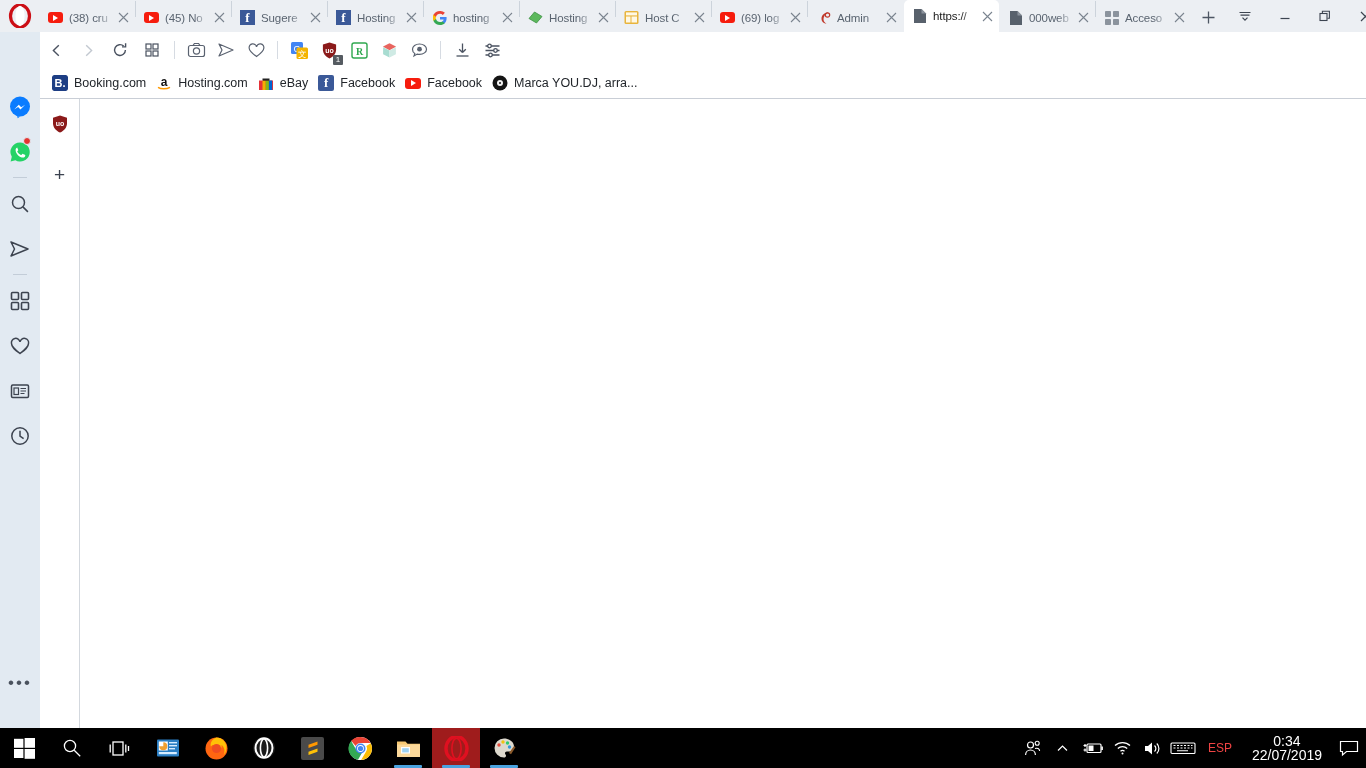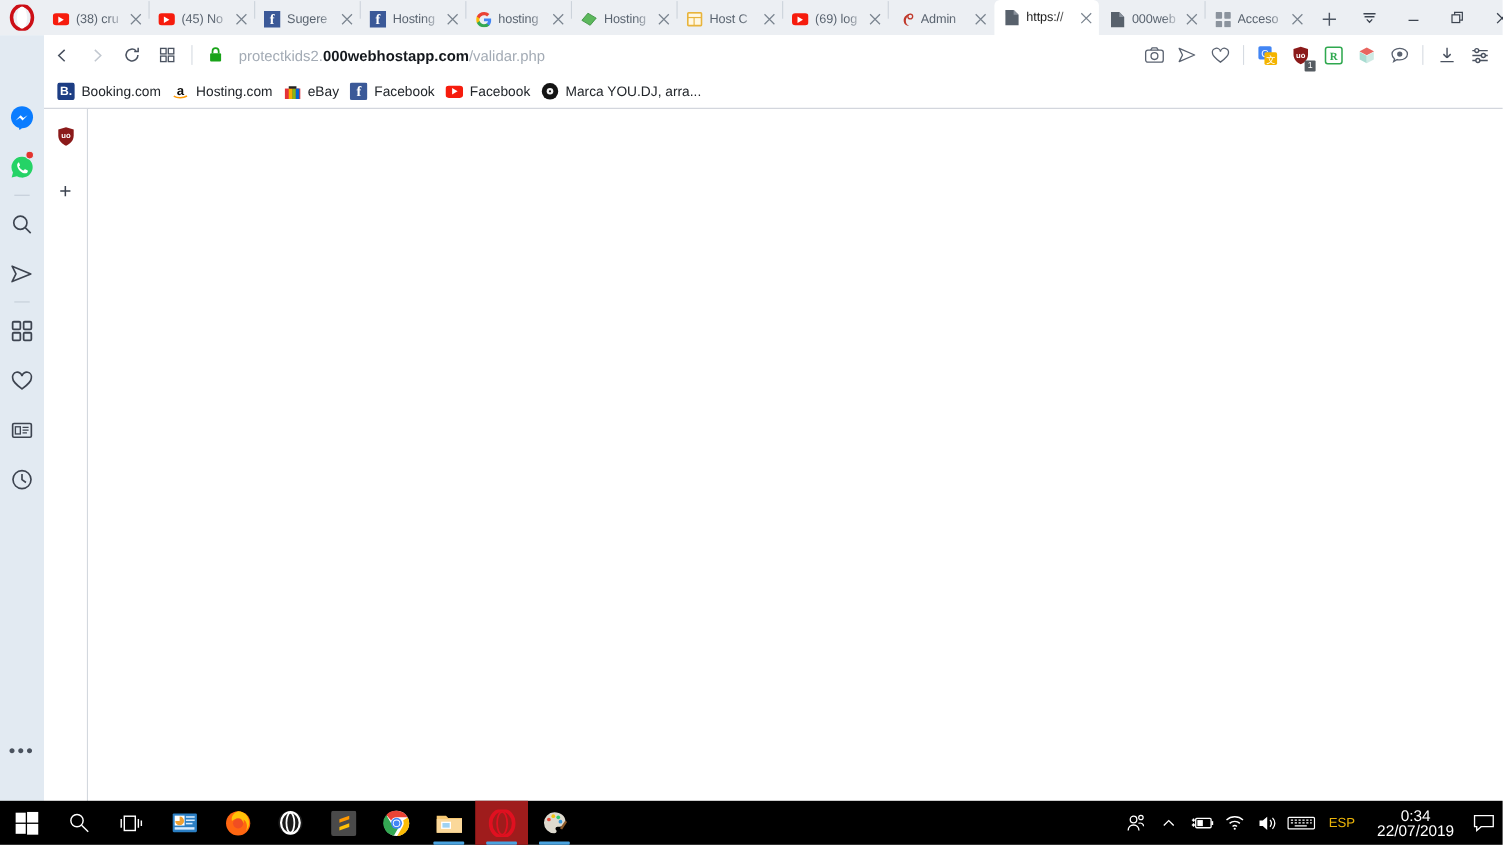--- a/index.html
+++ b/index.html
@@ -215,21 +215,21 @@
   }
   #tray {
     margin-left:auto; display:flex; align-items:center; height:40px;
     color:#ffffff;
   }
   .tray-ico {
     width:30px; height:40px;
     display:flex; align-items:center; justify-content:center;
     color:#ffffff;
   }
-  #tray-lang { font-size:12px; color:#eab308; padding:0 10px; }
+  #tray-lang { font-size:12px; color:#ef4444; padding:0 10px; }
   #tray-clock {
     font-size:14px; color:#fff; text-align:center;
     line-height:14px; padding:0 10px;
   }
   #tray-notif { width:34px; height:40px; display:flex; align-items:center; justify-content:center; }
 
   .fb-ico { background:#3b5998; color:#fff; font-weight:bold;
             font-family:"Liberation Serif", serif; font-size:13px;
             display:flex; align-items:center; justify-content:center;
             width:16px; height:16px; }
@@ -484,31 +484,20 @@
     <div class="navbtn">
       <svg width="16" height="16" viewBox="0 0 16 16">
         <rect x="2" y="2" width="5" height="5" fill="none" stroke="#4a5260" stroke-width="1.2"></rect>
         <rect x="9" y="2" width="5" height="5" fill="none" stroke="#4a5260" stroke-width="1.2"></rect>
         <rect x="2" y="9" width="5" height="5" fill="none" stroke="#4a5260" stroke-width="1.2"></rect>
         <rect x="9" y="9" width="5" height="5" fill="none" stroke="#4a5260" stroke-width="1.2"></rect>
       </svg>
     </div>
     <div class="nav-sep"></div>
 
-    <div id="addressfield">
-      <span id="lock-icon">
-        <svg width="14" height="16" viewBox="0 0 14 16">
-          <rect x="2" y="6.5" width="10" height="7.5" rx="1" fill="#19a319"></rect>
-          <path d="M4.2 6.5V4.6a2.8 2.8 0 0 1 5.6 0v1.9" fill="none" stroke="#19a319" stroke-width="1.6"></path>
-        </svg>
-      </span>
-      <span id="url">
-        <span class="dim">protectkids2.</span><span class="strong">000webhostapp.com</span><span class="dim">/validar.php</span>
-      </span>
-    </div>
 
     <div id="navright">
       <div class="ext">
         <svg width="19" height="19" viewBox="0 0 19 19">
           <rect x="1.5" y="4.5" width="16" height="11" rx="2" fill="none" stroke="#5a6270" stroke-width="1.2"></rect>
           <path d="M6 4.5l1.4-2h4.2l1.4 2" fill="none" stroke="#5a6270" stroke-width="1.2"></path>
           <circle cx="9.5" cy="10" r="3.1" fill="none" stroke="#5a6270" stroke-width="1.2"></circle>
         </svg>
       </div>
       <div class="ext">

